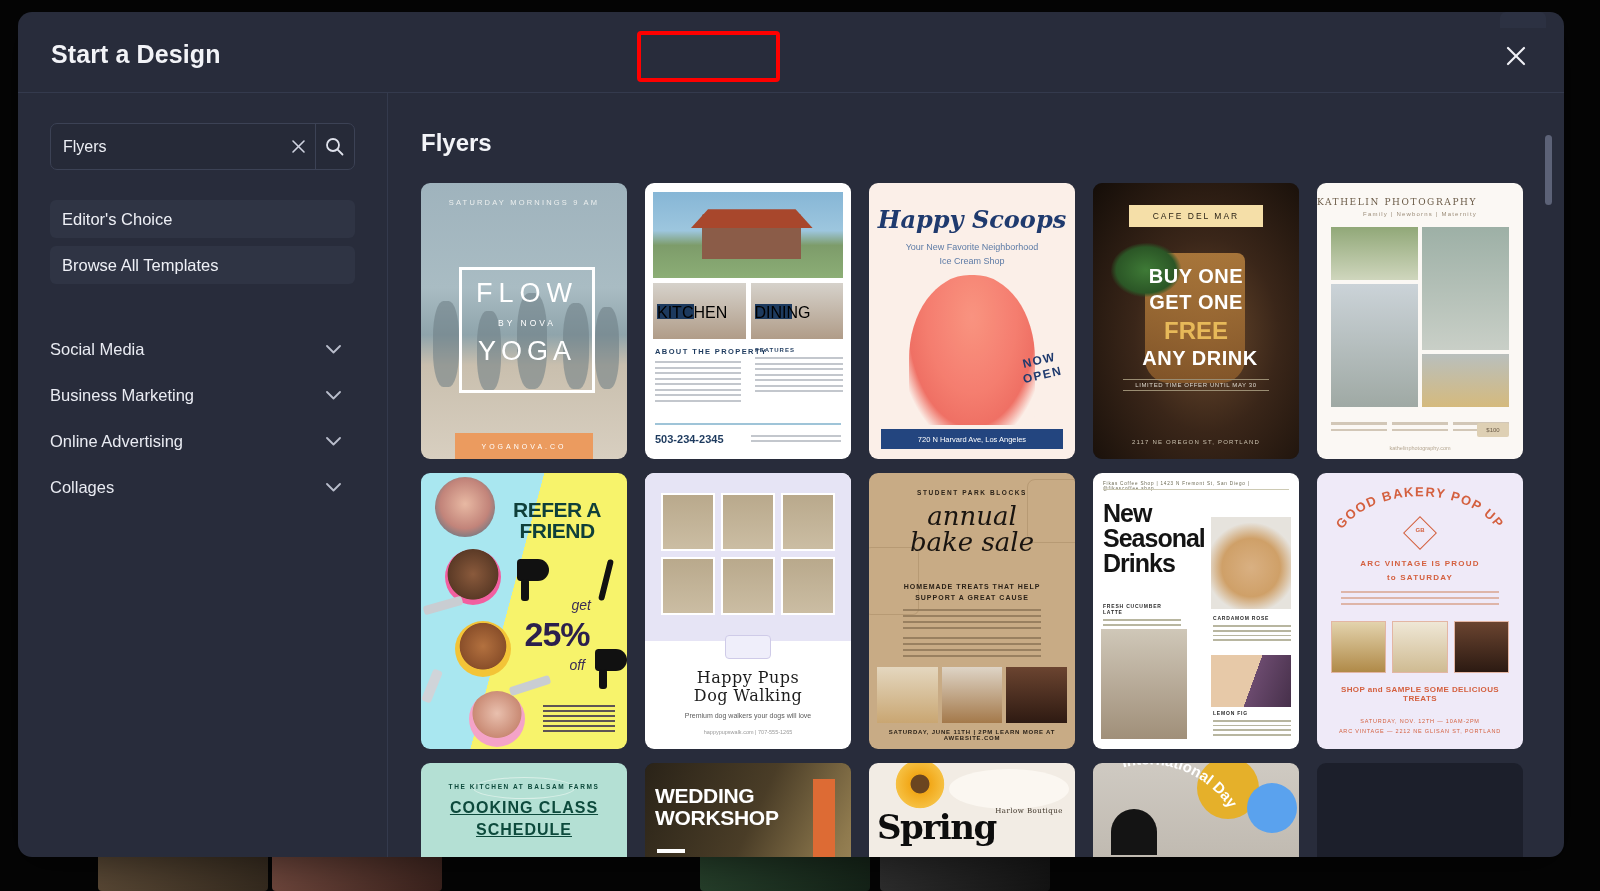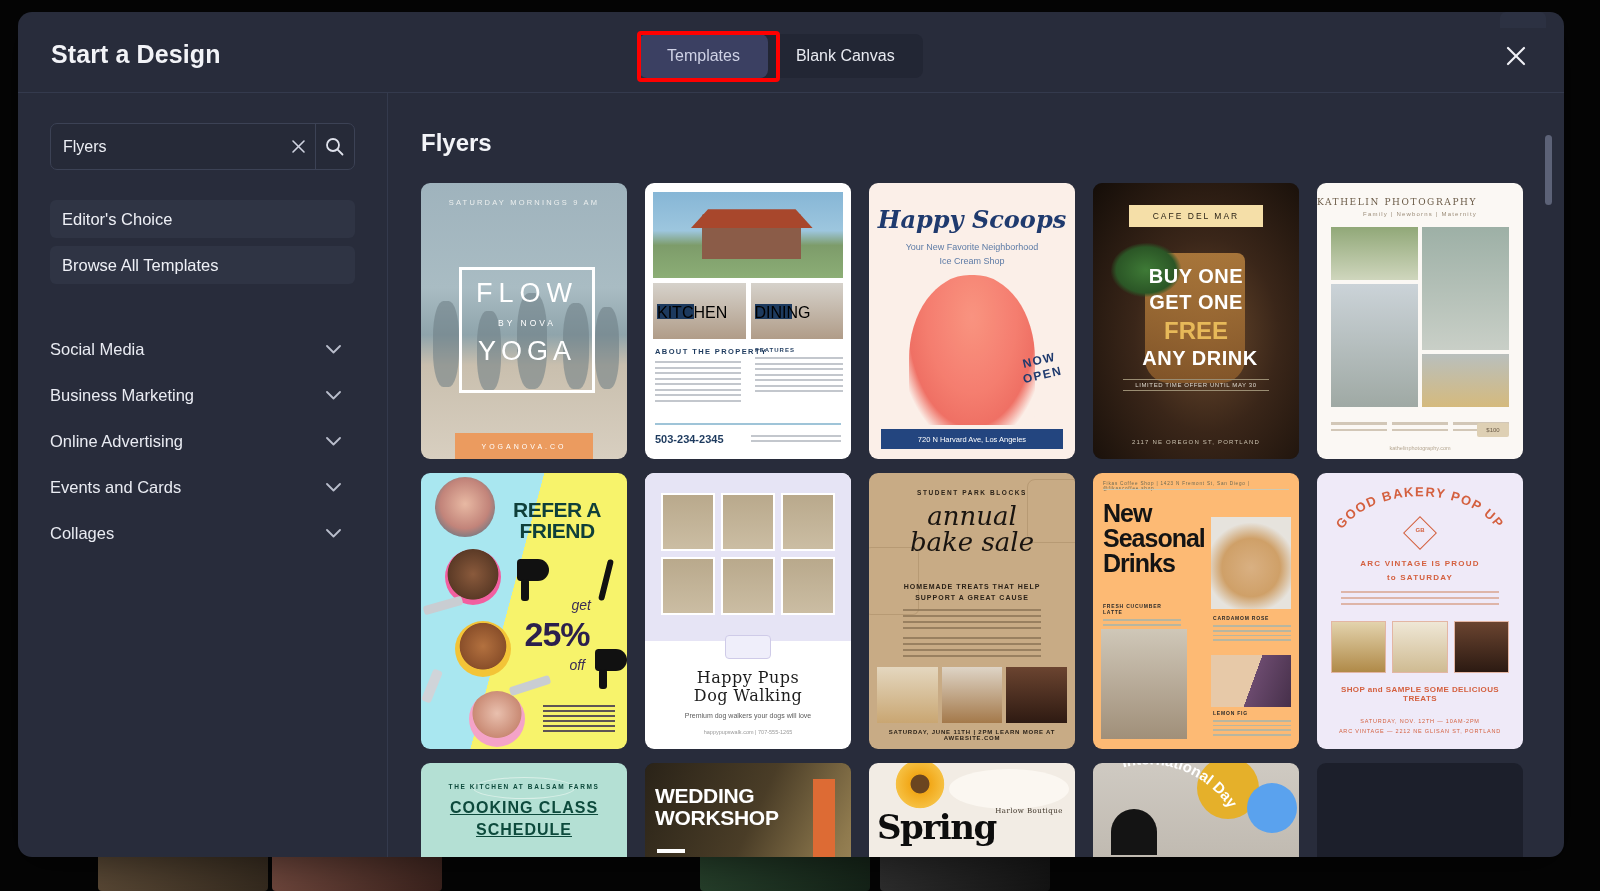--- a/index.html
+++ b/index.html
@@ -393,21 +393,21 @@
     color:#2b2218; font-size:7px; letter-spacing:1px; font-weight:bold; line-height:1.6;}
   .bs-p { position:absolute; left:34px; right:34px; top:136px;}
   .bs-p i { display:block; height:2px; background:#8d7556; margin-bottom:4px; opacity:.8;}
   .bs-imgs { position:absolute; left:8px; right:8px; bottom:26px; height:56px; display:flex; gap:4px;}
   .bs-imgs > div { flex:1; }
   .bs-f { position:absolute; left:0; right:0; bottom:8px; text-align:center;
     color:#2b2218; font-size:6px; letter-spacing:.8px; font-weight:bold;}
   .bs-deco { position:absolute; border:1px solid #a98d66; opacity:.55;}
 
   
-  .sd-bg { background:#fdba74; }
+  .sd-bg { background:#ffffff; }
   .sd-top { position:absolute; left:10px; right:10px; top:10px; height:6px;
     border-bottom:1px solid #cdcab4;}
   .sd-hdr { position:absolute; left:10px; right:10px; top:8px; color:#6a6852; font-size:4.6px; letter-spacing:.8px;}
   .sd-t { position:absolute; left:10px; top:28px; width:120px; color:#141414;
     font-size:25px; font-weight:bold; line-height:1.0; letter-spacing:-1px;}
   .sd-img1 { position:absolute; right:8px; top:44px; width:80px; height:92px;
     background:radial-gradient(circle at 50% 55%, #d9b082 0%, #cfa068 45%, #e6e3dd 70%);}
   .sd-c1 { position:absolute; left:10px; top:130px; width:78px;}
   .sd-c1 b, .sd-c2 b, .sd-c3 b { display:block; color:#2a2a2a; font-size:5px;
     letter-spacing:.8px; font-weight:bold; margin-bottom:4px;}
@@ -495,24 +495,20 @@
   <div class="bg-thumb" style="left:700px;width:170px;height:46px;background:linear-gradient(135deg,#2f4f35,#16261a);"></div>
   <div class="bg-thumb" style="left:880px;width:170px;height:46px;background:linear-gradient(135deg,#3a3a3a,#151515);"></div>
 </div>
 
 <div id="modal">
   <div id="top-notch"></div>
 
   <div id="modal-header">
     <div id="page-title">Start a Design</div>
 
-    <div id="tab-group">
-      <div class="tab active">Templates</div>
-      <div class="tab">Blank Canvas</div>
-    </div>
     <div id="tab-highlight"></div>
 
     <div id="close-button">
       <svg width="22" height="22" viewBox="0 0 22 22">
         <line x1="3" y1="3" x2="19" y2="19" stroke="currentColor" stroke-width="2.2" stroke-linecap="round"></line>
         <line x1="19" y1="3" x2="3" y2="19" stroke="currentColor" stroke-width="2.2" stroke-linecap="round"></line>
       </svg>
     </div>
   </div>
 
@@ -553,28 +549,20 @@
         <div class="category">
           <span>Business Marketing</span>
           <span class="chev">
             <svg width="15" height="9" viewBox="0 0 15 9">
                 <polyline points="1,1 7.5,7.5 14,1" fill="none" stroke="currentColor" stroke-width="1.8" stroke-linecap="round" stroke-linejoin="round"></polyline>
               </svg>
           </span>
         </div>
         <div class="category">
           <span>Online Advertising</span>
-          <span class="chev">
-            <svg width="15" height="9" viewBox="0 0 15 9">
-                <polyline points="1,1 7.5,7.5 14,1" fill="none" stroke="currentColor" stroke-width="1.8" stroke-linecap="round" stroke-linejoin="round"></polyline>
-              </svg>
-          </span>
-        </div>
-        <div class="category">
-          <span>Events and Cards</span>
           <span class="chev">
             <svg width="15" height="9" viewBox="0 0 15 9">
                 <polyline points="1,1 7.5,7.5 14,1" fill="none" stroke="currentColor" stroke-width="1.8" stroke-linecap="round" stroke-linejoin="round"></polyline>
               </svg>
           </span>
         </div>
         <div class="category">
           <span>Collages</span>
           <span class="chev">
             <svg width="15" height="9" viewBox="0 0 15 9">

